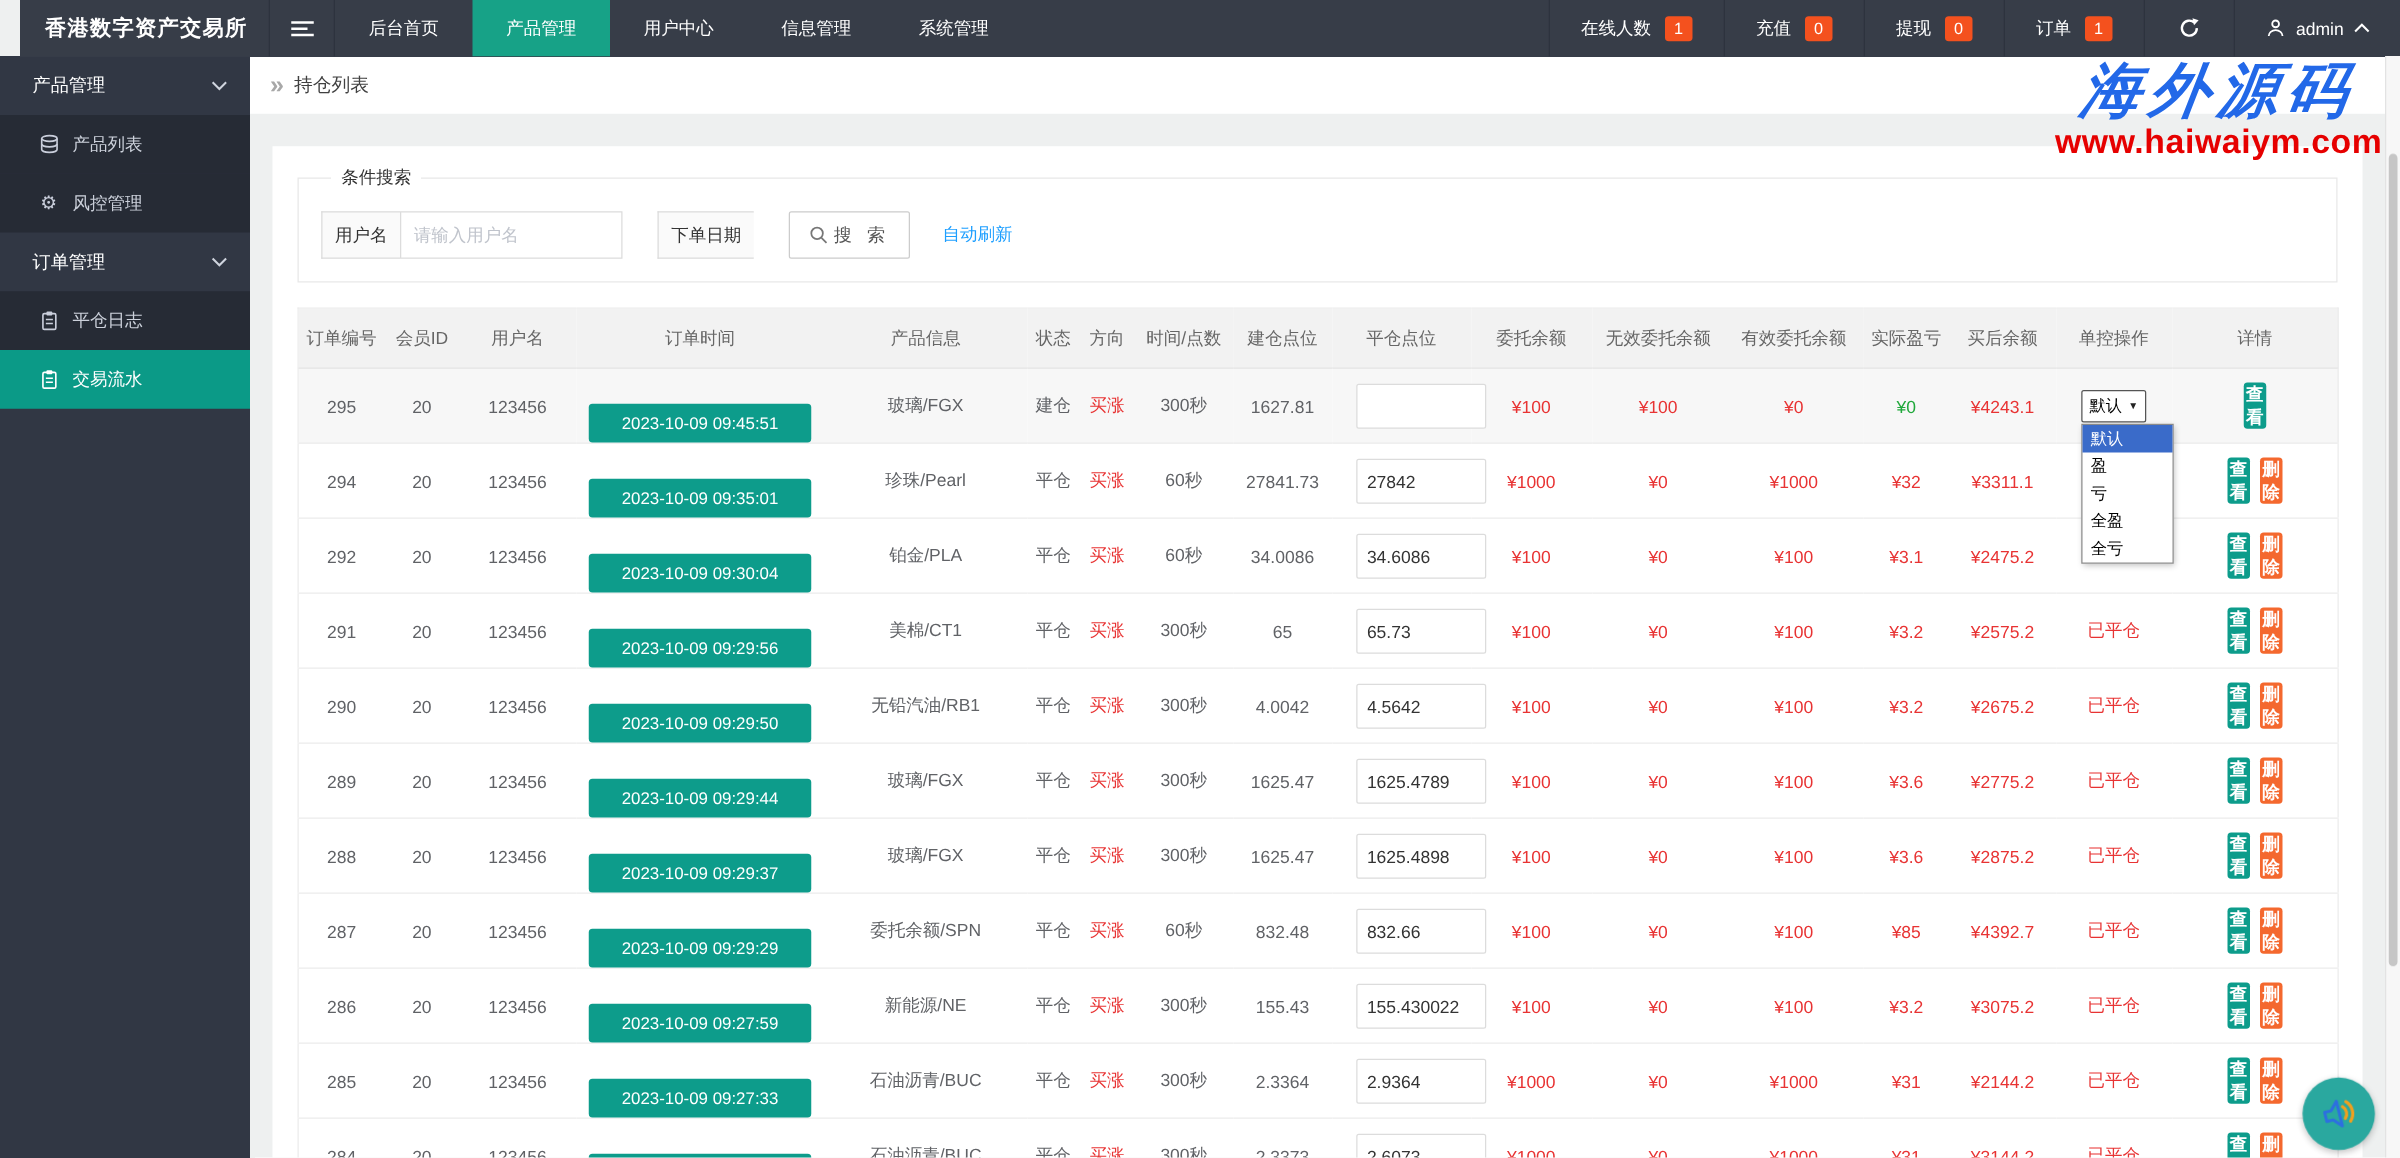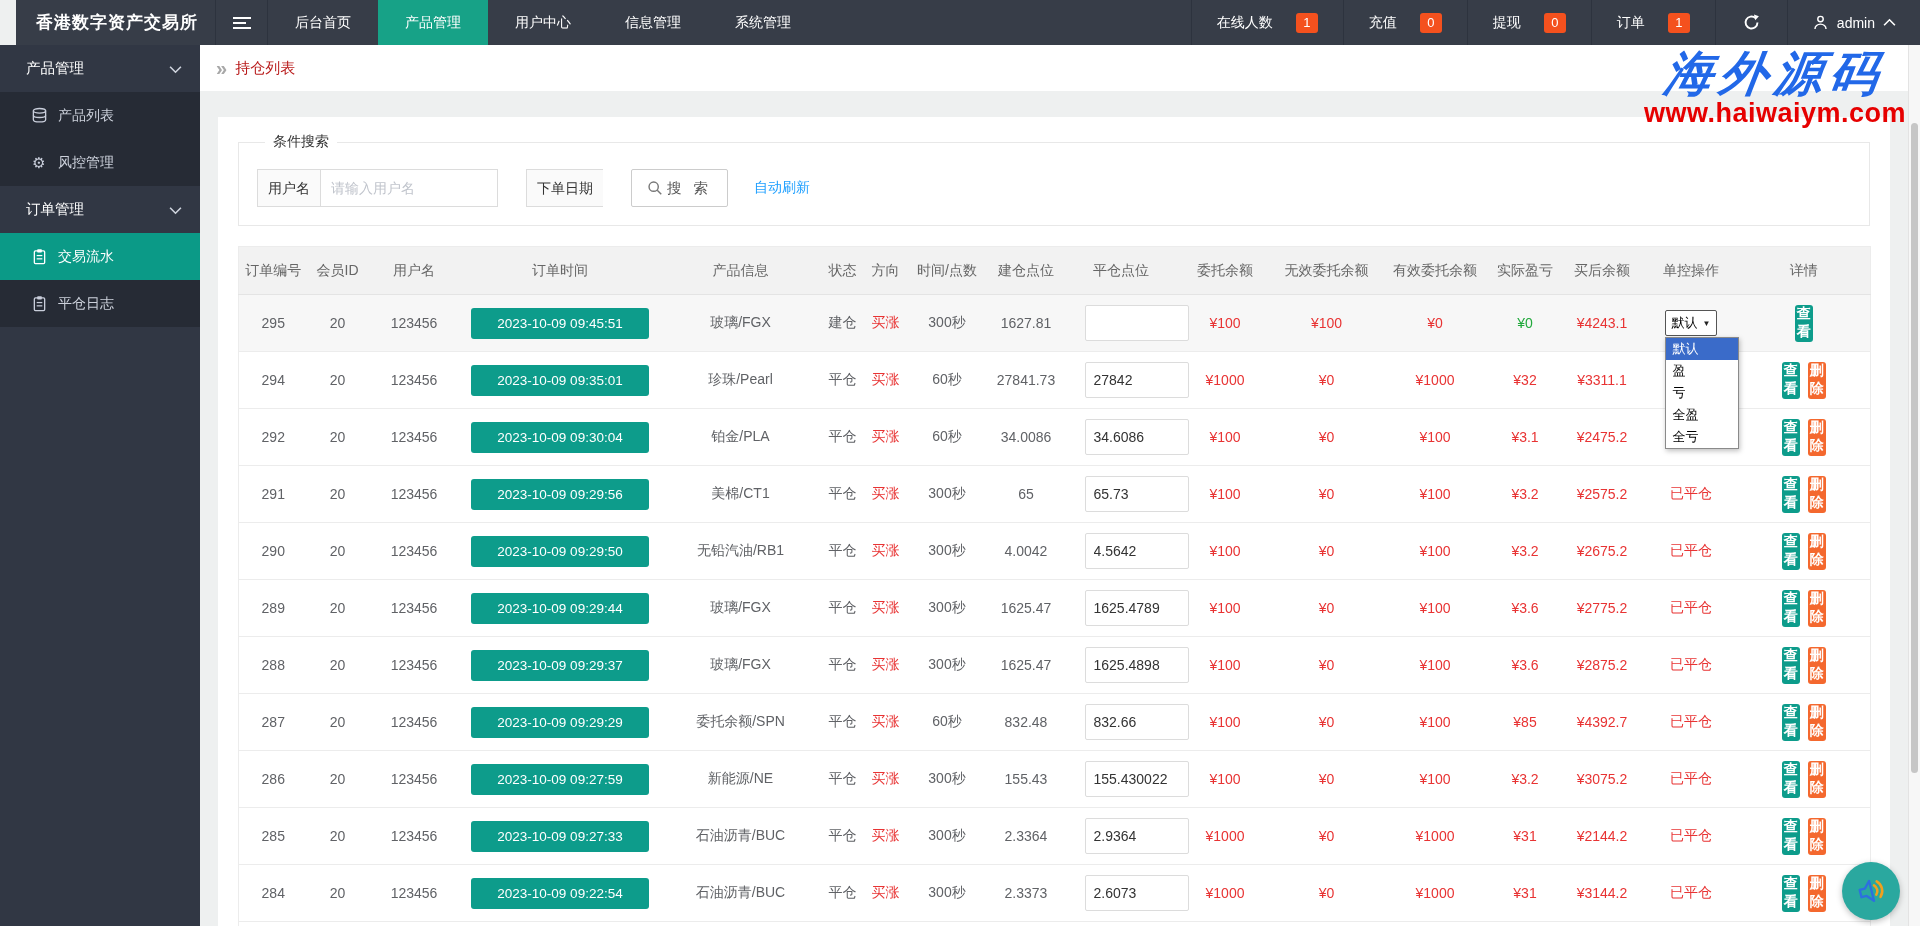--- a/index.html
+++ b/index.html
@@ -19,21 +19,21 @@
   .logo{width:200px;display:flex;align-items:center;padding-left:20px;font-size:17px;
     font-weight:bold;letter-spacing:1px;border-right:1px solid var(--divider);}
   .burger{width:52px;display:flex;flex-direction:column;gap:3px;align-items:center;
     justify-content:center;border-right:1px solid var(--divider);cursor:pointer;}
   .burger i{display:block;width:18px;height:2px;background:#fff;}
   .burger i:nth-child(2){width:13px;margin-right:5px;}
   .nav{display:flex;align-items:stretch;}
   .nav-item{padding:0 27px;line-height:45px;font-size:14px;cursor:pointer;white-space:nowrap;}
   .nav-item.active{background:#17a287;}
   .top-right{margin-left:auto;display:flex;align-items:stretch;}
-  .stat{display:flex;align-items:center;gap:23px;padding:0 25px;border-left:1px solid var(--divider);
+  .stat{display:flex;align-items:center;gap:11px;padding:0 25px;border-left:1px solid var(--divider);
     font-size:14px;cursor:pointer;}
   .badge{background:var(--orange);color:#fff;min-width:22px;height:20px;line-height:20px;
     text-align:center;border-radius:3px;font-size:13px;padding:0 5px;}
   .icon-btn{display:flex;align-items:center;padding:0 26px;border-left:1px solid var(--divider);cursor:pointer;}
   .user{display:flex;align-items:center;gap:8px;padding:0 24px;border-left:1px solid var(--divider);
     font-size:14px;cursor:pointer;}
 
   
   .sidebar{position:fixed;top:45px;left:0;bottom:0;width:200px;background:#313744;z-index:90;}
   .side-group{height:47px;display:flex;align-items:center;justify-content:space-between;
@@ -41,21 +41,21 @@
   .side-item{height:47px;display:flex;align-items:center;gap:10px;padding-left:30px;
     background:#262b35;color:#ccd1db;font-size:14px;cursor:pointer;}
   .side-item.active{background:#0b9a87;color:#fff;}
   .side-icon{width:18px;display:inline-flex;justify-content:center;align-items:center;}
   .gear-glyph{font-size:15px;line-height:1;}
 
   
   .main{margin-left:200px;padding-top:45px;}
   .crumb{height:46px;background:#fff;display:flex;align-items:center;padding-left:16px;gap:8px;}
   .crumb-arrows{color:#a8a8a8;font-size:20px;line-height:1;font-weight:bold;}
-  .crumb-text{font-size:15px;color:#b91c1c;}
+  .crumb-text{font-size:15px;color:#404040;}
   .card{margin:26px 30px 0 18px;background:#fff;padding:16px 20px 0;min-height:840px;}
 
   
   fieldset.search{border:1px solid #e8e8e8;padding:14px 18px 18px;}
   fieldset.search legend{font-size:14px;color:#333;padding:0 8px;margin-left:8px;}
   .form-row{display:flex;align-items:center;margin-top:4px;}
   .input-group{display:flex;margin-right:28px;}
   .addon{height:38px;line-height:36px;padding:0 10px;background:#fafafa;border:1px solid #dcdcdc;
     border-right:none;font-size:14px;color:#333;white-space:nowrap;}
   .inp{height:38px;border:1px solid #dcdcdc;width:178px;padding:0 10px;font-size:14px;color:#333;outline:none;}
@@ -66,21 +66,21 @@
   .auto-refresh{margin-left:26px;color:var(--blue);font-size:14px;text-decoration:none;cursor:pointer;}
 
   
   .data-table{width:100%;border-collapse:collapse;table-layout:fixed;margin-top:20px;
     border:1px solid #ececec;font-size:14px;color:#606266;}
   .data-table thead th{background:#f2f2f2;height:48px;font-weight:normal;color:#666;
     border-bottom:1px solid #e4e4e4;padding:0 3px;white-space:nowrap;}
   .data-table tbody td{height:57px;text-align:center;border-bottom:1px solid #ececec;padding:0 3px;}
   tr.hl td{background:#f7f7f7;}
   .badge-time{display:inline-block;background:var(--teal);color:#fff;padding:8px 26px;
-    border-radius:3px;font-size:13.5px;white-space:nowrap;}
+    border-radius:3px;font-size:13.5px;white-space:nowrap;margin-top:28px;}
   .red{color:var(--red);} .green{color:var(--green);}
   .close-input{width:104px;height:36px;border:1px solid #dcdcdc;border-radius:2px;padding:0 8px;
     font-size:14px;color:#333;outline:none;background:#fff;margin-left:16px;}
   .btn{border:none;color:#fff;font-size:14px;width:18px;height:37px;border-radius:3px;
     cursor:pointer;margin:0 4px;font-weight:bold;}
   .btn.view{background:var(--teal);}
   .btn.del{background:#f4682e;}
   .closed{color:var(--red);}
   .ctl-wrap{position:relative;display:inline-block;}
   .ctl-select{display:inline-flex;align-items:center;gap:5px;border:1px solid #555;background:#fff;
@@ -186,41 +186,41 @@
         <span class="gear-glyph" style="color:#c9cedb">⚙</span>
       </span>
       <span>风控管理</span>
     </div>
     <div class="side-group">
       <span>订单管理</span>
       <span><svg width="13" height="9" viewBox="0 0 14 10">
           <polyline points="1,2 7,8 13,2" fill="none" stroke="#cfd4de" stroke-width="1.8"></polyline>
         </svg></span>
     </div>
+    <div class="side-item">
+      <span class="side-icon" style="color: rgb(201, 206, 219);">
+        <svg width="15" height="17" viewBox="0 0 16 18">
+          <rect x="2.5" y="3" width="11" height="13.5" rx="1.2" fill="none" stroke="currentColor" stroke-width="1.4"></rect>
+          <rect x="5.5" y="1.2" width="5" height="3.4" rx="0.8" fill="currentColor"></rect>
+          <line x1="5" y1="8" x2="11" y2="8" stroke="currentColor" stroke-width="1.3"></line>
+          <line x1="5" y1="11.5" x2="11" y2="11.5" stroke="currentColor" stroke-width="1.3"></line>
+        </svg>
+      </span>
+      <span>平仓日志</span>
+    </div>
     <div class="side-item active">
       <span class="side-icon" style="color: rgb(255, 255, 255);">
         <svg width="15" height="17" viewBox="0 0 16 18">
           <rect x="2.5" y="3" width="11" height="13.5" rx="1.2" fill="none" stroke="currentColor" stroke-width="1.4"></rect>
           <rect x="5.5" y="1.2" width="5" height="3.4" rx="0.8" fill="currentColor"></rect>
           <line x1="5" y1="8" x2="11" y2="8" stroke="currentColor" stroke-width="1.3"></line>
           <line x1="5" y1="11.5" x2="11" y2="11.5" stroke="currentColor" stroke-width="1.3"></line>
         </svg>
       </span>
       <span>交易流水</span>
-    </div>
-    <div class="side-item">
-      <span class="side-icon" style="color: rgb(201, 206, 219);">
-        <svg width="15" height="17" viewBox="0 0 16 18">
-          <rect x="2.5" y="3" width="11" height="13.5" rx="1.2" fill="none" stroke="currentColor" stroke-width="1.4"></rect>
-          <rect x="5.5" y="1.2" width="5" height="3.4" rx="0.8" fill="currentColor"></rect>
-          <line x1="5" y1="8" x2="11" y2="8" stroke="currentColor" stroke-width="1.3"></line>
-          <line x1="5" y1="11.5" x2="11" y2="11.5" stroke="currentColor" stroke-width="1.3"></line>
-        </svg>
-      </span>
-      <span>平仓日志</span>
     </div>
   </aside>
 
 <div class="main">
   <div class="crumb">
     <span class="crumb-arrows">»</span>
     <span class="crumb-text">持仓列表</span>
   </div>
 
   <div class="card">

